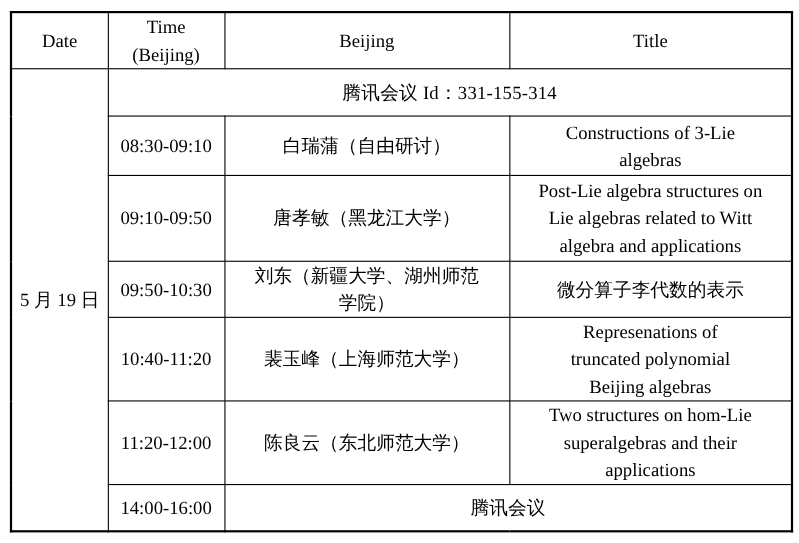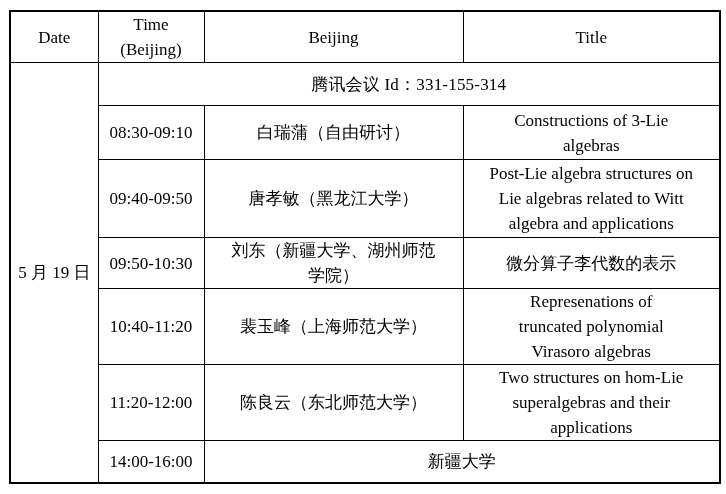--- a/index.html
+++ b/index.html
@@ -71,45 +71,45 @@
         <td rowspan="7">5 月 19 日</td>
         <td colspan="3" class="meeting-cell">腾讯会议 Id：331-155-314</td>
       </tr>
       <tr class="row-1">
         <td>08:30-09:10</td>
         <td>白瑞蒲（自由研讨）</td>
         <td class="multiline">Constructions of 3-Lie
 algebras</td>
       </tr>
       <tr class="row-2">
-        <td>09:40-09:50</td>
+        <td>09:10-09:50</td>
         <td>唐孝敏（黑龙江大学）</td>
         <td class="multiline">Post-Lie algebra structures on
 Lie algebras related to Witt
 algebra and applications</td>
       </tr>
       <tr class="row-3">
         <td>09:50-10:30</td>
         <td class="multiline">刘东（新疆大学、湖州师范
 学院）</td>
         <td>微分算子李代数的表示</td>
       </tr>
       <tr class="row-4">
         <td>10:40-11:20</td>
         <td>裴玉峰（上海师范大学）</td>
         <td class="multiline">Represenations of
 truncated polynomial
-Virasoro algebras</td>
+Beijing algebras</td>
       </tr>
       <tr class="row-5">
         <td>11:20-12:00</td>
         <td>陈良云（东北师范大学）</td>
         <td class="multiline">Two structures on hom-Lie
 superalgebras and their
 applications</td>
       </tr>
       <tr class="row-6">
         <td>14:00-16:00</td>
-        <td colspan="2">新疆大学</td>
+        <td colspan="2">腾讯会议</td>
       </tr>
     </tbody>
   </table>
 </div>
 
 </body></html>

